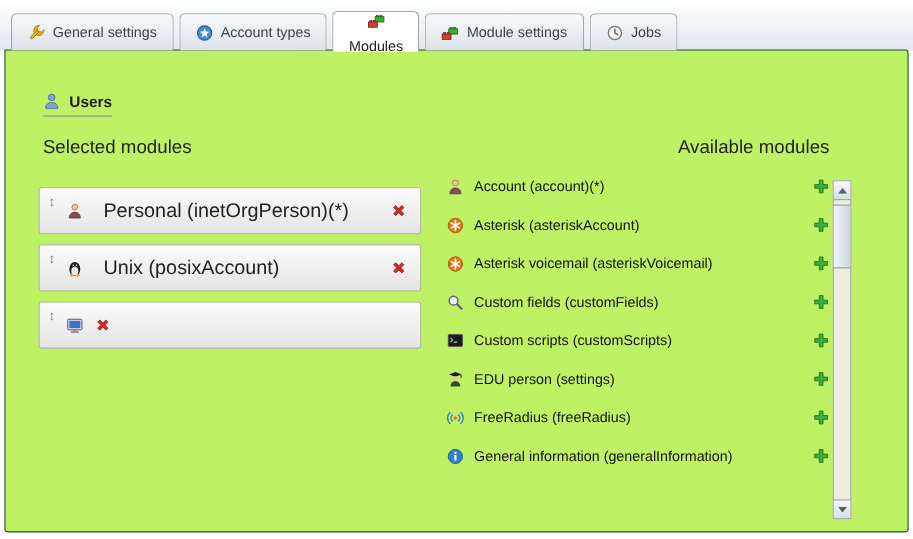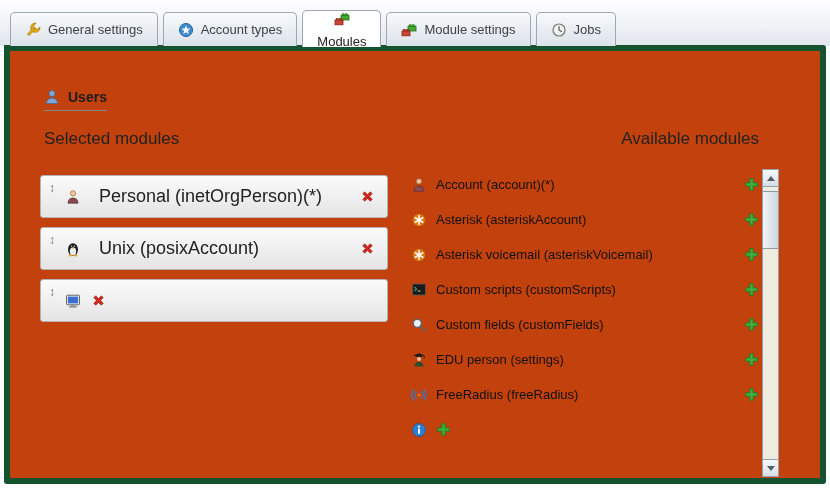--- a/index.html
+++ b/index.html
@@ -25,21 +25,21 @@
     background:linear-gradient(#f8fafc,#dbe2e9);
     font-size:13px;color:#3c4248;cursor:pointer;white-space:nowrap;
   }
   .tab.active{
     background:#ffffff;height:37px;margin-bottom:-1px;z-index:4;
     color:#222;
     flex-direction:column;
   }
   .panel{
     position:absolute;left:4px;right:4px;top:45px;bottom:6px;
-    background:#c2410c;border:6px solid #14532d;
+    background:#bef264;border:1px solid #14532d;
     border-radius:0 3px 3px 3px;z-index:1;
   }
   .section-title{
     position:absolute;left:34px;top:38px;
     display:inline-flex;align-items:center;gap:8px;
     font-size:14px;font-weight:bold;color:#1d1d1d;
     border-bottom:1px solid #8a8a8a;padding-bottom:5px;
   }
   .col-heading{font-size:17px;color:#222;margin:0 0 26px 4px;}
   .col-left{position:absolute;left:30px;top:78px;width:348px;}
@@ -51,21 +51,21 @@
     padding:0 12px 0 8px;
     border:1px solid #b3b3b3;border-radius:3px;
     background:linear-gradient(#fbfbfb,#e4e4e4);
     cursor:move;
   }
   .drag{font-size:12px;color:#777;line-height:1;align-self:flex-start;margin-top:6px;cursor:ns-resize;}
   .sel-label{flex:1;font-size:18px;color:#222;margin-left:8px;}
   .ic{width:16px;height:16px;flex:none;display:block;}
   .ic-del,.ic-add{width:15px;height:15px;flex:none;cursor:pointer;}
   .av-row{
-    display:flex;align-items:center;gap:9px;height:35px;box-sizing:border-box;
+    display:flex;gap:9px;height:35px;box-sizing:border-box;
     font-size:13px;color:#111;
   }
   .av-label{flex:1;}
   
   .scrollbar{
     position:absolute;left:752px;top:118px;width:17px;height:308px;
     border:1px solid #97a0aa;background:#efece0;box-sizing:border-box;
   }
   .sb-btn{
     position:absolute;left:0;right:0;height:16px;
@@ -287,58 +287,59 @@
         <svg class="ic">
             <use href="#i-asterisk"></use>
           </svg>
         <span class="av-label">Asterisk voicemail (asteriskVoicemail)</span>
         <svg class="ic-add" viewBox="0 0 16 16">
             <use href="#i-add"></use>
           </svg>
       </div>
       <div class="av-row">
         <svg class="ic">
+            <use href="#i-magnifier"></use>
+          </svg>
+        <span class="av-label">Custom fields (customFields)</span>
+        <svg class="ic-add" viewBox="0 0 16 16">
+            <use href="#i-add"></use>
+          </svg>
+      </div>
+      <div class="av-row">
+        <svg class="ic">
             <use href="#i-terminal"></use>
           </svg>
         <span class="av-label">Custom scripts (customScripts)</span>
         <svg class="ic-add" viewBox="0 0 16 16">
             <use href="#i-add"></use>
           </svg>
       </div>
       <div class="av-row">
         <svg class="ic">
-            <use href="#i-magnifier"></use>
-          </svg>
-        <span class="av-label">Custom fields (customFields)</span>
-        <svg class="ic-add" viewBox="0 0 16 16">
-            <use href="#i-add"></use>
-          </svg>
-      </div>
-      <div class="av-row">
-        <svg class="ic">
             <use href="#i-edu"></use>
           </svg>
         <span class="av-label">EDU person (settings)</span>
         <svg class="ic-add" viewBox="0 0 16 16">
             <use href="#i-add"></use>
           </svg>
       </div>
       <div class="av-row">
         <svg class="ic">
             <use href="#i-radius"></use>
           </svg>
         <span class="av-label">FreeRadius (freeRadius)</span>
         <svg class="ic-add" viewBox="0 0 16 16">
             <use href="#i-add"></use>
           </svg>
       </div>
       <div class="av-row">
         <svg class="ic">
             <use href="#i-info"></use>
           </svg>
+        <span class="av-label">General information (generalInformation)</span>
         <svg class="ic-add" viewBox="0 0 16 16">
             <use href="#i-add"></use>
           </svg>
       </div>
     </div>
 
     <div class="scrollbar">
       <div class="sb-btn up">
         <span class="tri-up"></span>
       </div>

